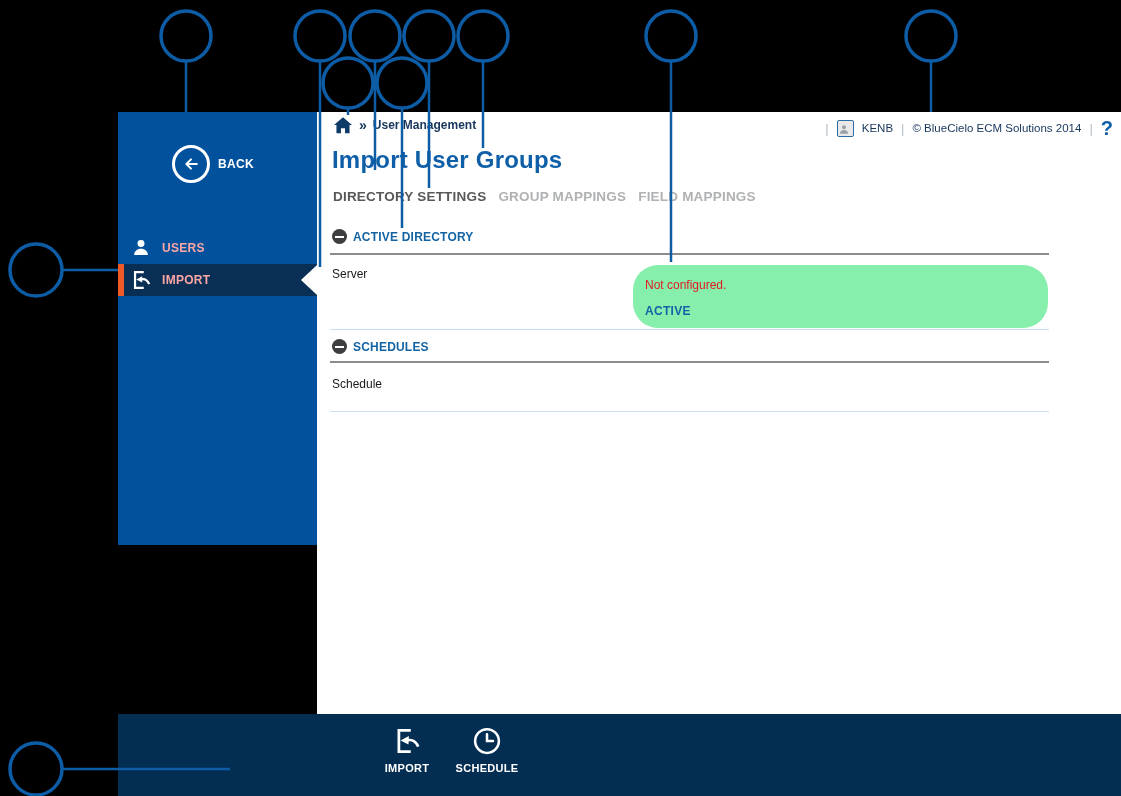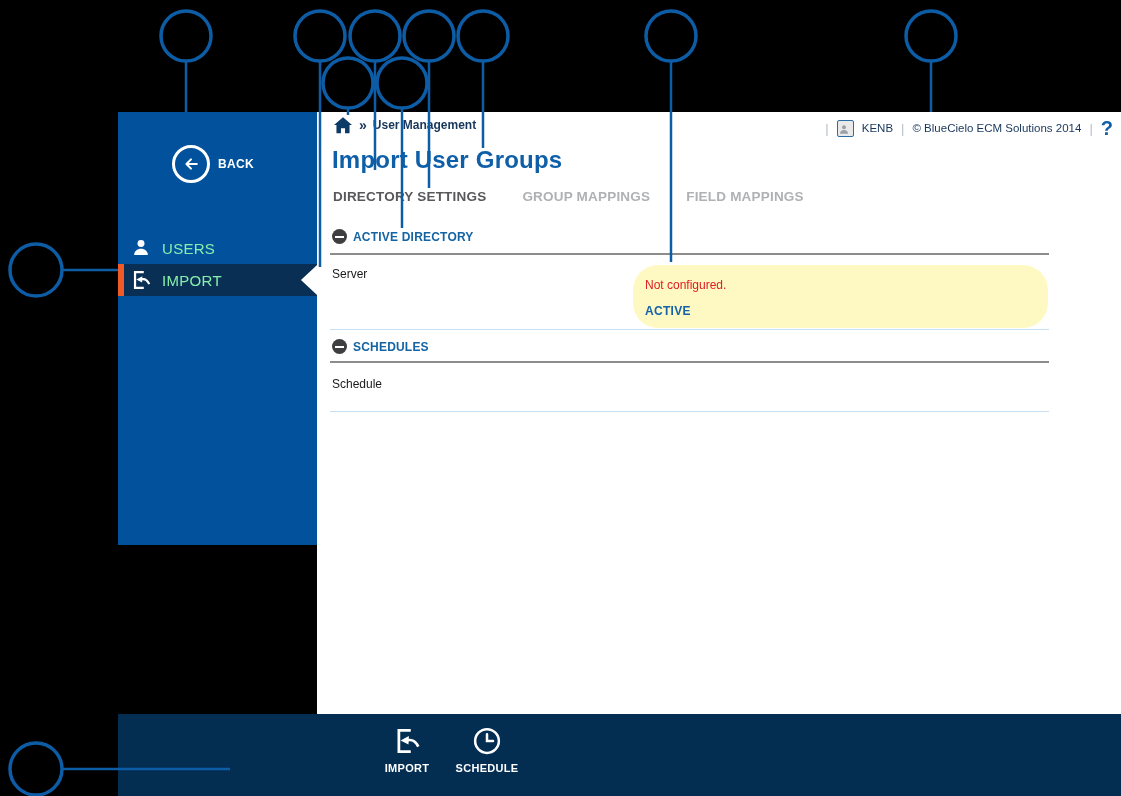--- a/index.html
+++ b/index.html
@@ -6,54 +6,54 @@
   body{width:1121px;height:796px;font-family:"Liberation Sans",sans-serif;}
   .stage{position:relative;width:1121px;height:796px;background:#000;overflow:hidden;}
 
   
   .sidebar{position:absolute;left:118px;top:112px;width:199px;height:433px;background:#02519C;}
   .back-btn{position:absolute;left:54px;top:33px;display:flex;align-items:center;gap:8px;cursor:pointer;}
   .back-circle{width:32px;height:32px;border:3px solid #fff;border-radius:50%;display:flex;align-items:center;justify-content:center;flex:0 0 auto;}
   .back-label{color:#fff;font-size:12px;font-weight:bold;letter-spacing:.3px;}
   .side-menu{position:absolute;left:0;top:120px;width:100%;}
   .side-item{position:relative;height:32px;display:flex;align-items:center;gap:10px;padding-left:12px;cursor:pointer;}
-  .side-item .lbl{color:#86efac;font-size:15px;font-weight:normal;letter-spacing:.3px;}
+  .side-item .lbl{color:#fca5a5;font-size:12px;font-weight:bold;letter-spacing:.3px;}
   .side-item.active{background:#0A2F55;}
   .orange-bar{position:absolute;left:0;top:0;width:6px;height:100%;background:#F05A28;}
   .notch{position:absolute;right:0;top:50%;transform:translateY(-50%);width:0;height:0;
          border-top:15px solid transparent;border-bottom:15px solid transparent;border-right:16px solid #fff;}
   .side-ic{width:22px;height:22px;flex:0 0 auto;}
 
   
   .content{position:absolute;left:317px;top:112px;width:804px;height:602px;background:#fff;}
   .breadcrumb{position:absolute;left:16px;top:4px;display:flex;align-items:center;gap:6px;}
   .crumb-sep{color:#17365C;font-size:14px;font-weight:bold;line-height:1;}
   .crumb-txt{color:#17365C;font-size:12px;font-weight:bold;}
   .topbar-right{position:absolute;right:8px;top:6px;display:flex;align-items:center;gap:8px;}
   .vsep{color:#B6BDC6;font-size:13px;}
   .user-name{color:#17365C;font-size:11.5px;}
   .copyright{color:#17365C;font-size:11.5px;}
   .help{color:#0F5FA8;font-size:20px;font-weight:bold;line-height:1;cursor:pointer;}
   .avatar{width:15px;height:15px;border:1.5px solid #2E6DA4;background:#E9E9E9;border-radius:2px;}
 
   .page-title{position:absolute;left:15px;top:34px;font-size:24px;font-weight:bold;color:#0F5FA8;letter-spacing:.2px;}
-  .tabs{position:absolute;left:16px;top:77px;display:flex;gap:36px;font-size:13.5px;font-weight:bold;letter-spacing:.2px;}
+  .tabs{position:absolute;left:16px;top:77px;display:flex;gap:12px;font-size:13.5px;font-weight:bold;letter-spacing:.2px;}
   .tab{color:#AFB1B3;cursor:pointer;}
   .tab.active{color:#58585A;}
 
   .section-hd{position:absolute;left:15px;display:flex;align-items:center;gap:6px;}
   .minus-ic{width:15px;height:15px;border-radius:50%;background:#3E3E40;position:relative;flex:0 0 auto;cursor:pointer;}
   .minus-ic::after{content:"";position:absolute;left:3px;right:3px;top:6.5px;height:2px;background:#fff;}
   .section-title{color:#1464A4;font-size:12px;font-weight:bold;letter-spacing:.2px;}
   .hd-ad{top:117px;}  .hd-sch{top:227px;}
   .rule{position:absolute;left:13px;width:719px;height:2px;background:#8C8C8C;}
   .rule1{top:141px;} .rule2{top:249px;}
   .row-label{position:absolute;left:15px;font-size:12px;color:#1A1A1A;}
   .lbl-server{top:155px;} .lbl-schedule{top:265px;}
-  .info-box{position:absolute;left:316px;width:415px;background:#fef9c3;border-radius:25px;}
+  .info-box{position:absolute;left:316px;width:415px;background:#86efac;border-radius:25px;}
   .box-server{top:153px;height:63px;}
   .box-schedule{top:262px;height:36px;display:flex;align-items:center;padding-left:12px;box-sizing:border-box;}
   .status-red{position:absolute;left:12px;top:13px;color:#E01B22;font-size:12px;}
   .change-link{position:absolute;left:12px;top:39px;color:#1562A8;font-size:12px;font-weight:bold;letter-spacing:.3px;cursor:pointer;}
   .value-txt{color:#1A1A1A;font-size:12px;}
   .row-sep{position:absolute;left:13px;width:719px;height:1px;background:#C8E0F5;}
   .sep1{top:217px;} .sep2{top:299px;}
 
   
   .bottombar{position:absolute;left:118px;top:714px;width:1003px;height:82px;background:#042D52;}

